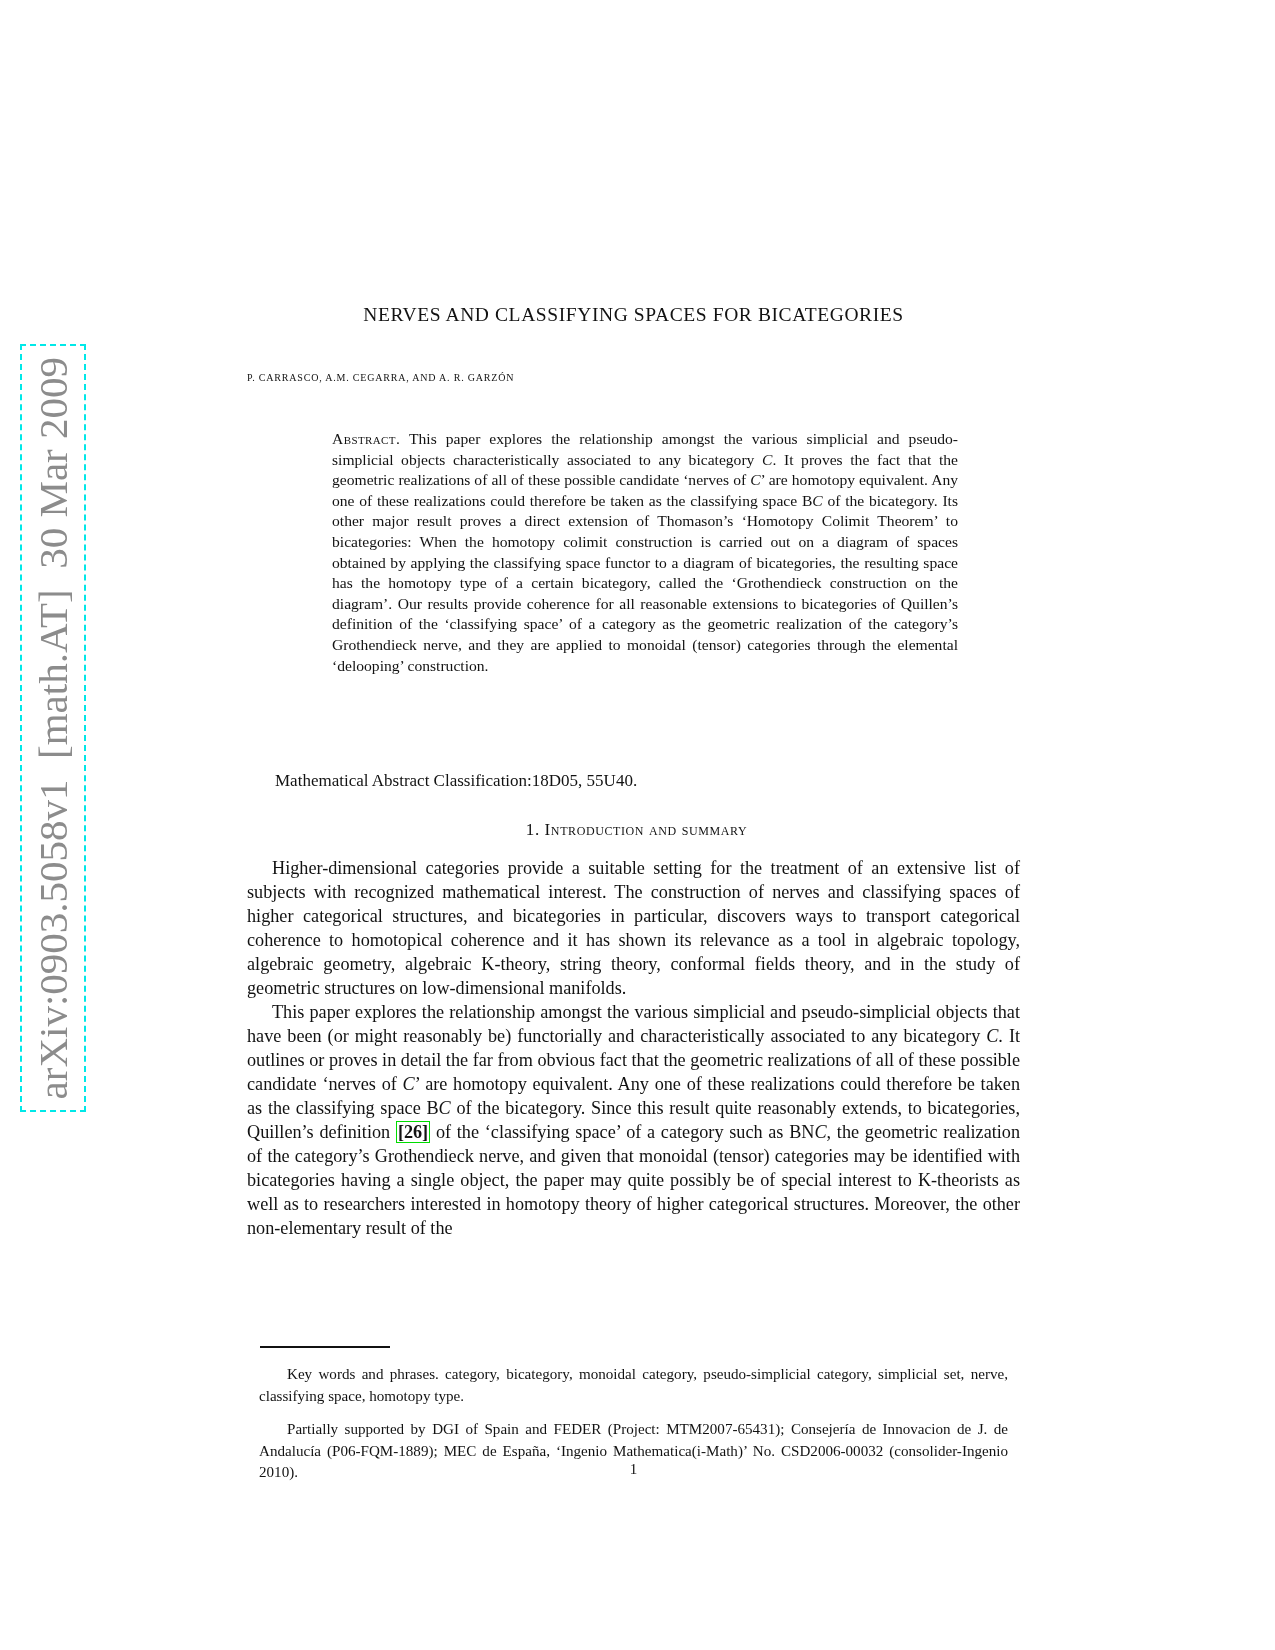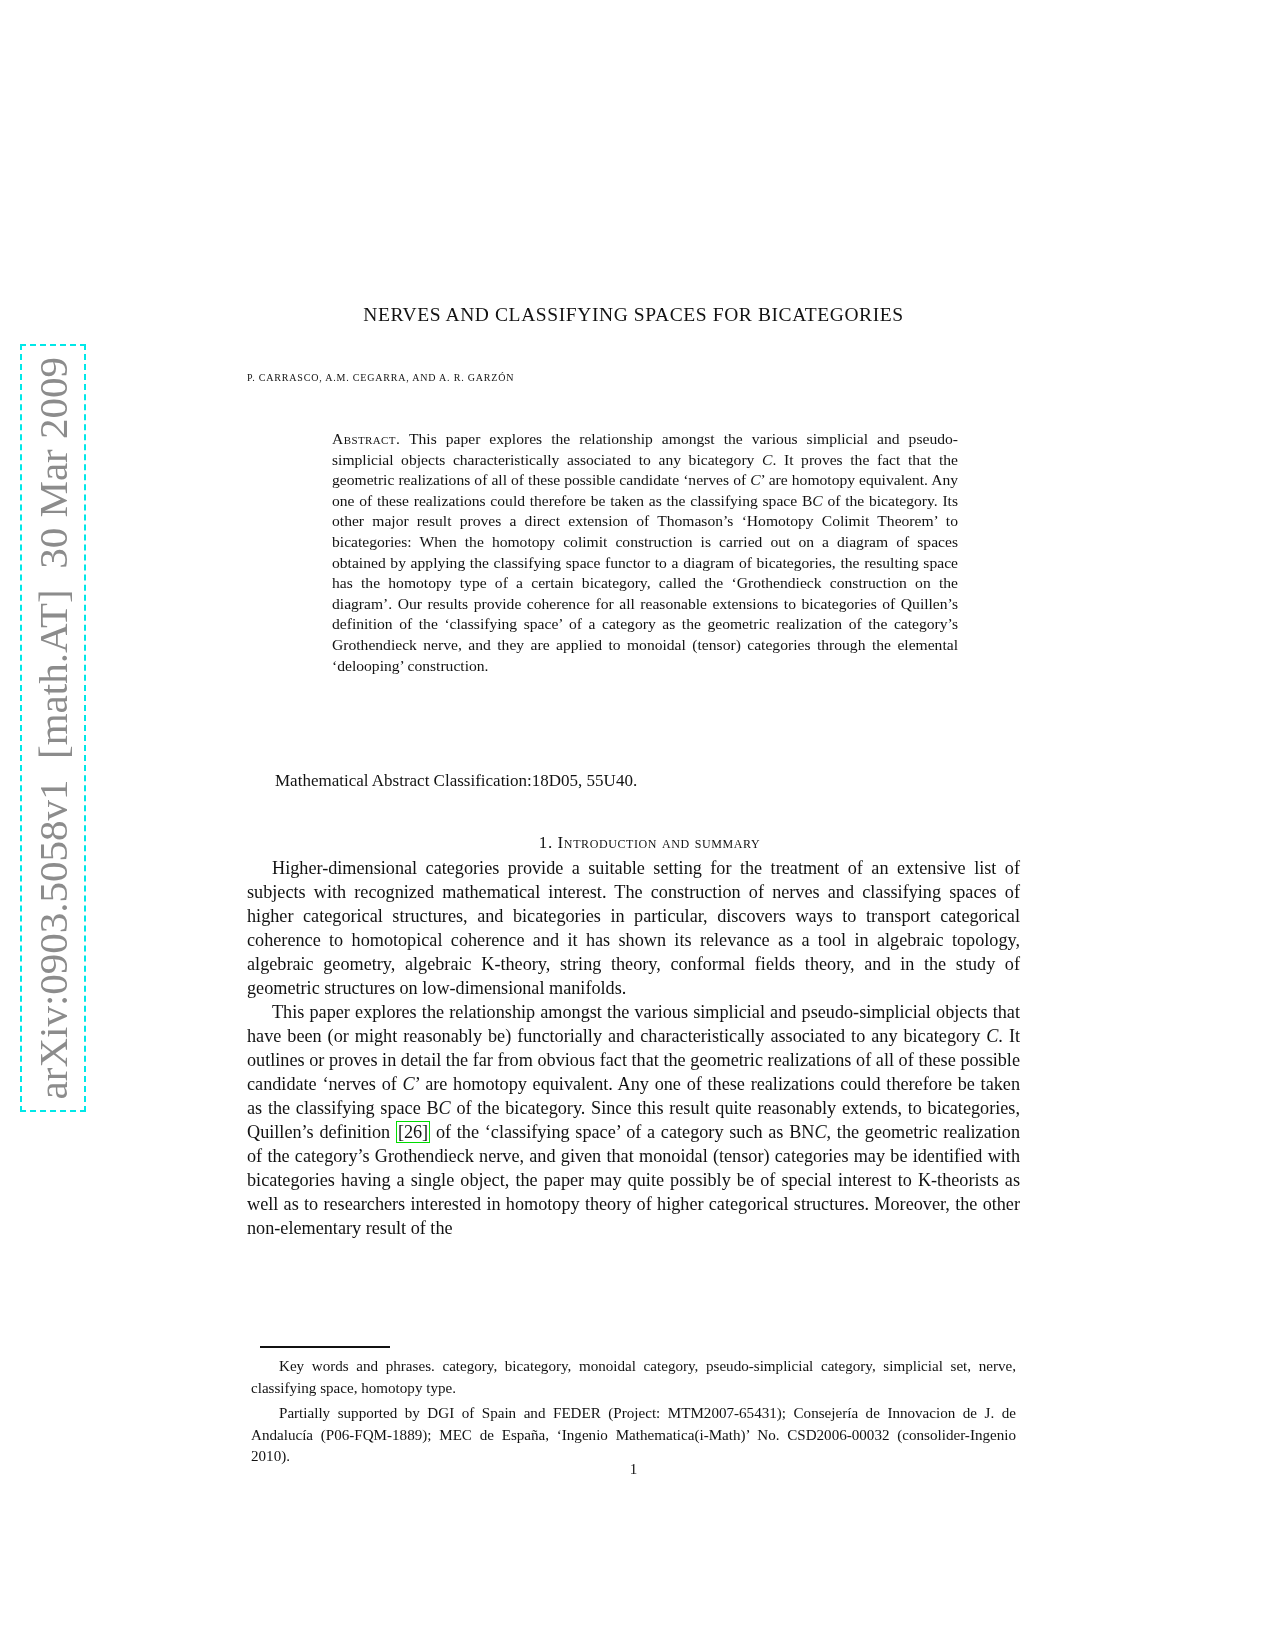--- a/index.html
+++ b/index.html
@@ -73,21 +73,21 @@
     width: 773px;
     font-size: 17px;
     text-indent: 28px;
   }
 
   .section-heading {
     position: absolute;
     top: 817px;
     left: 247px;
     width: 773px;
-    margin: 16px;
+    margin: 3px;
     text-align: center;
     font-size: 17px;
     font-weight: normal;
     font-variant: small-caps;
     letter-spacing: 0.6px;
   }
 
   .body-pars {
     position: absolute;
     top: 856px;
@@ -109,39 +109,40 @@
   }
   .footnotes {
     position: absolute;
     top: 1352px;
     left: 247px;
     width: 773px;
     font-size: 15.1px;
     line-height: 21.5px;
     text-align: justify;
   }
-  .footnotes p { margin: 4px; text-indent: 28px; }
+  .footnotes p { margin: 12px; text-indent: 28px; }
 
   .page-number {
     position: absolute;
     top: 1461px;
     left: 247px;
     width: 773px;
     text-align: center;
     font-size: 15px;
   }
 
   
   .seg-i   { }
   .seg-cal { font-style: italic; }           
   .seg-sc  { font-variant: small-caps; letter-spacing: 0.4px; }
   .seg-cite {
     border: 1.5px solid var(--cite-green, #00dd00);
     padding: 0 1px;
     cursor: pointer;
+    font-weight: bold;
   }
 </style>
 </head>
 <body>
 
 <div class="page">
 
   <div class="arxiv-box">
     <span class="arxiv-text">arXiv:0903.5058v1  [math.AT]  30 Mar 2009</span>
   </div>

